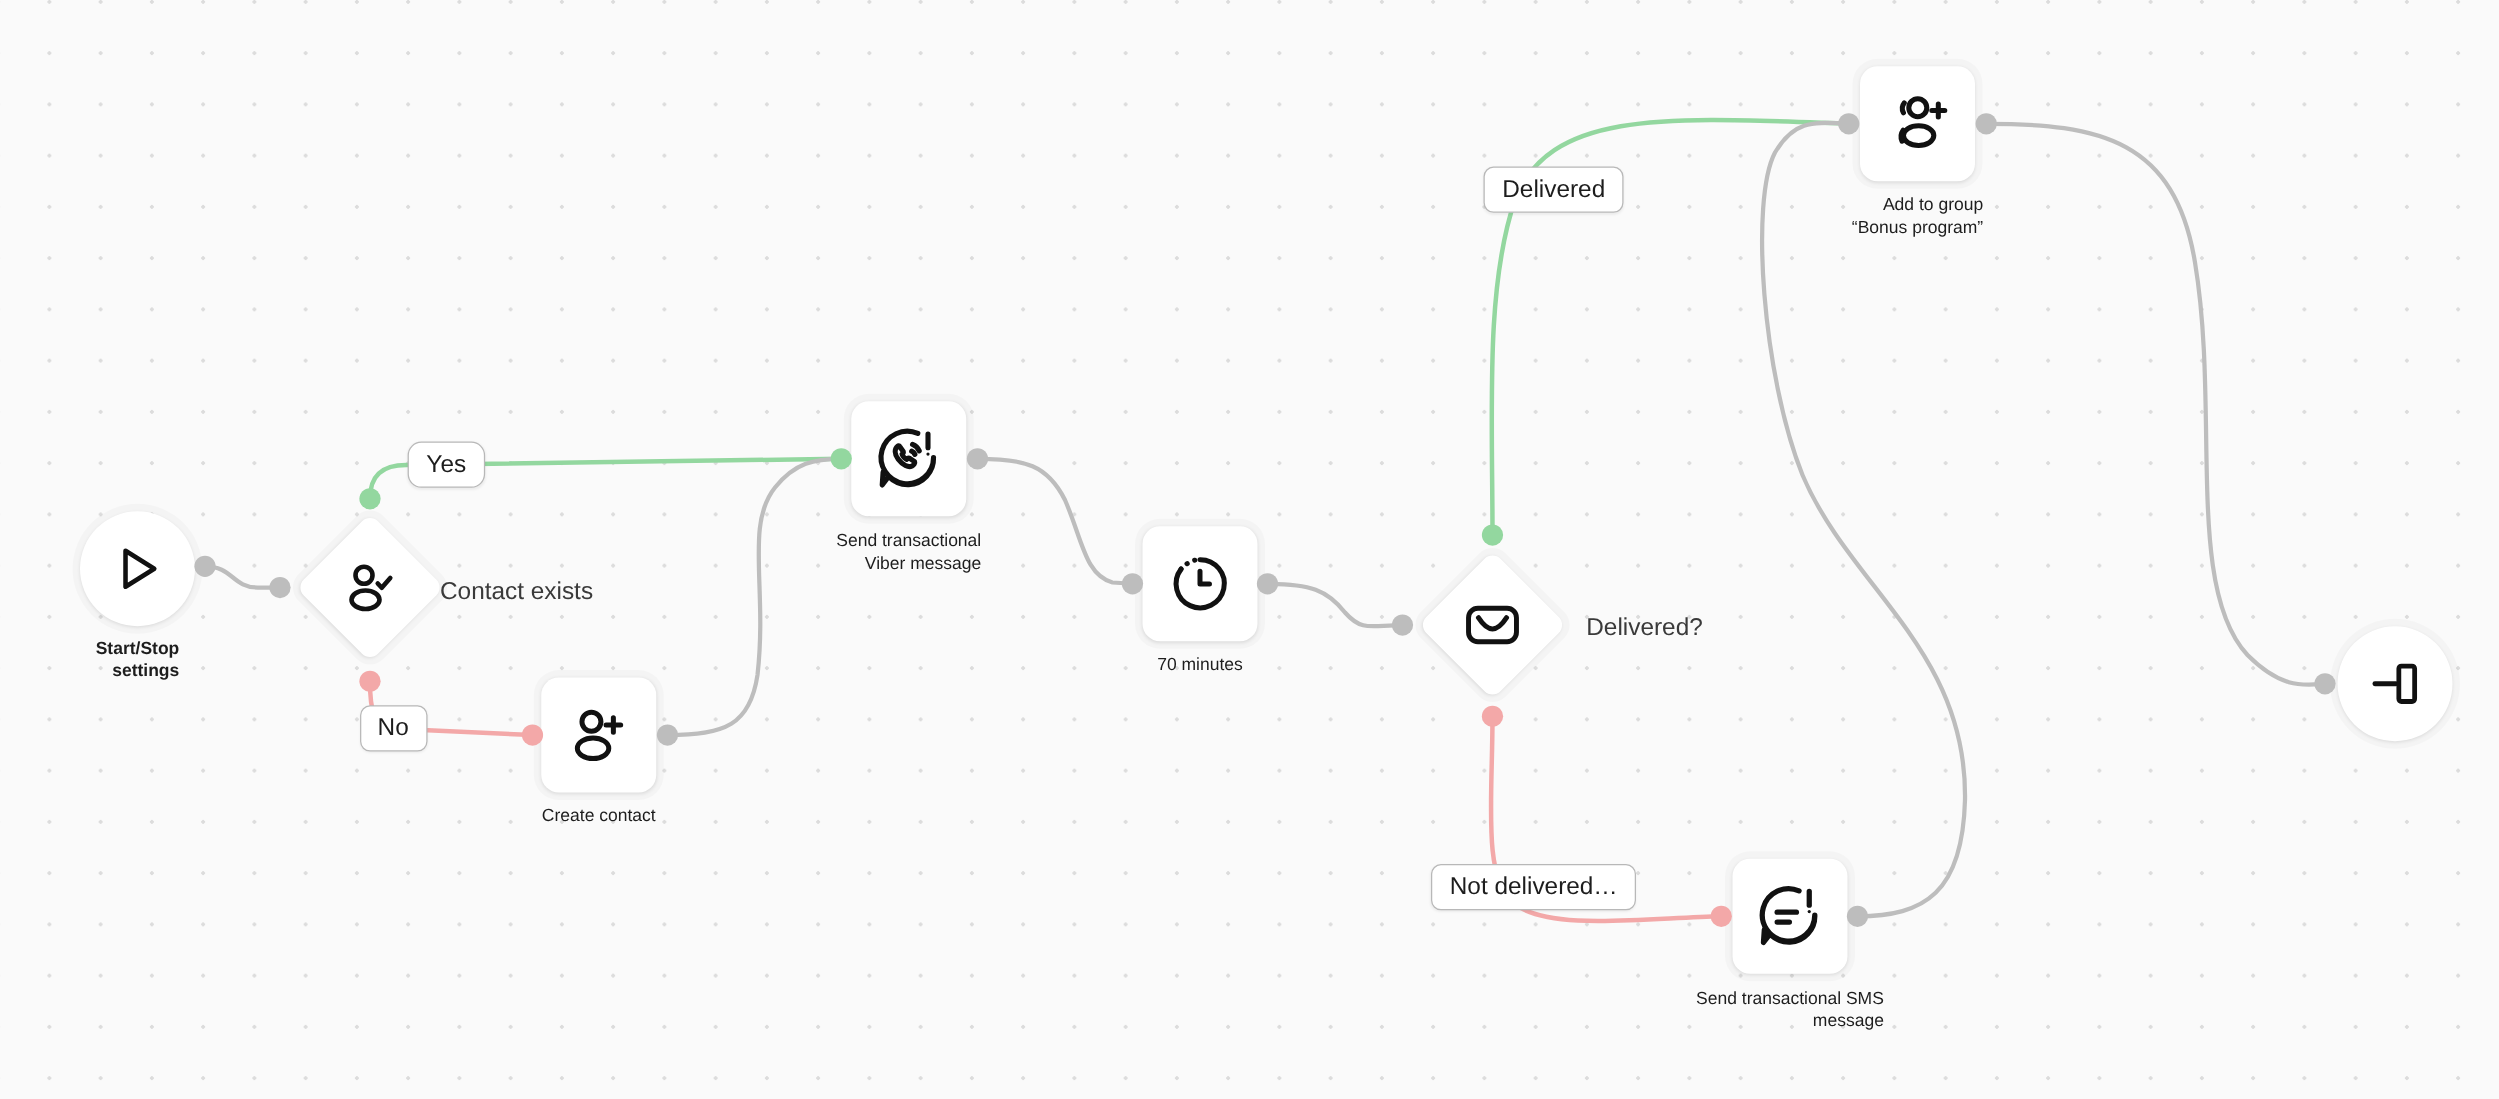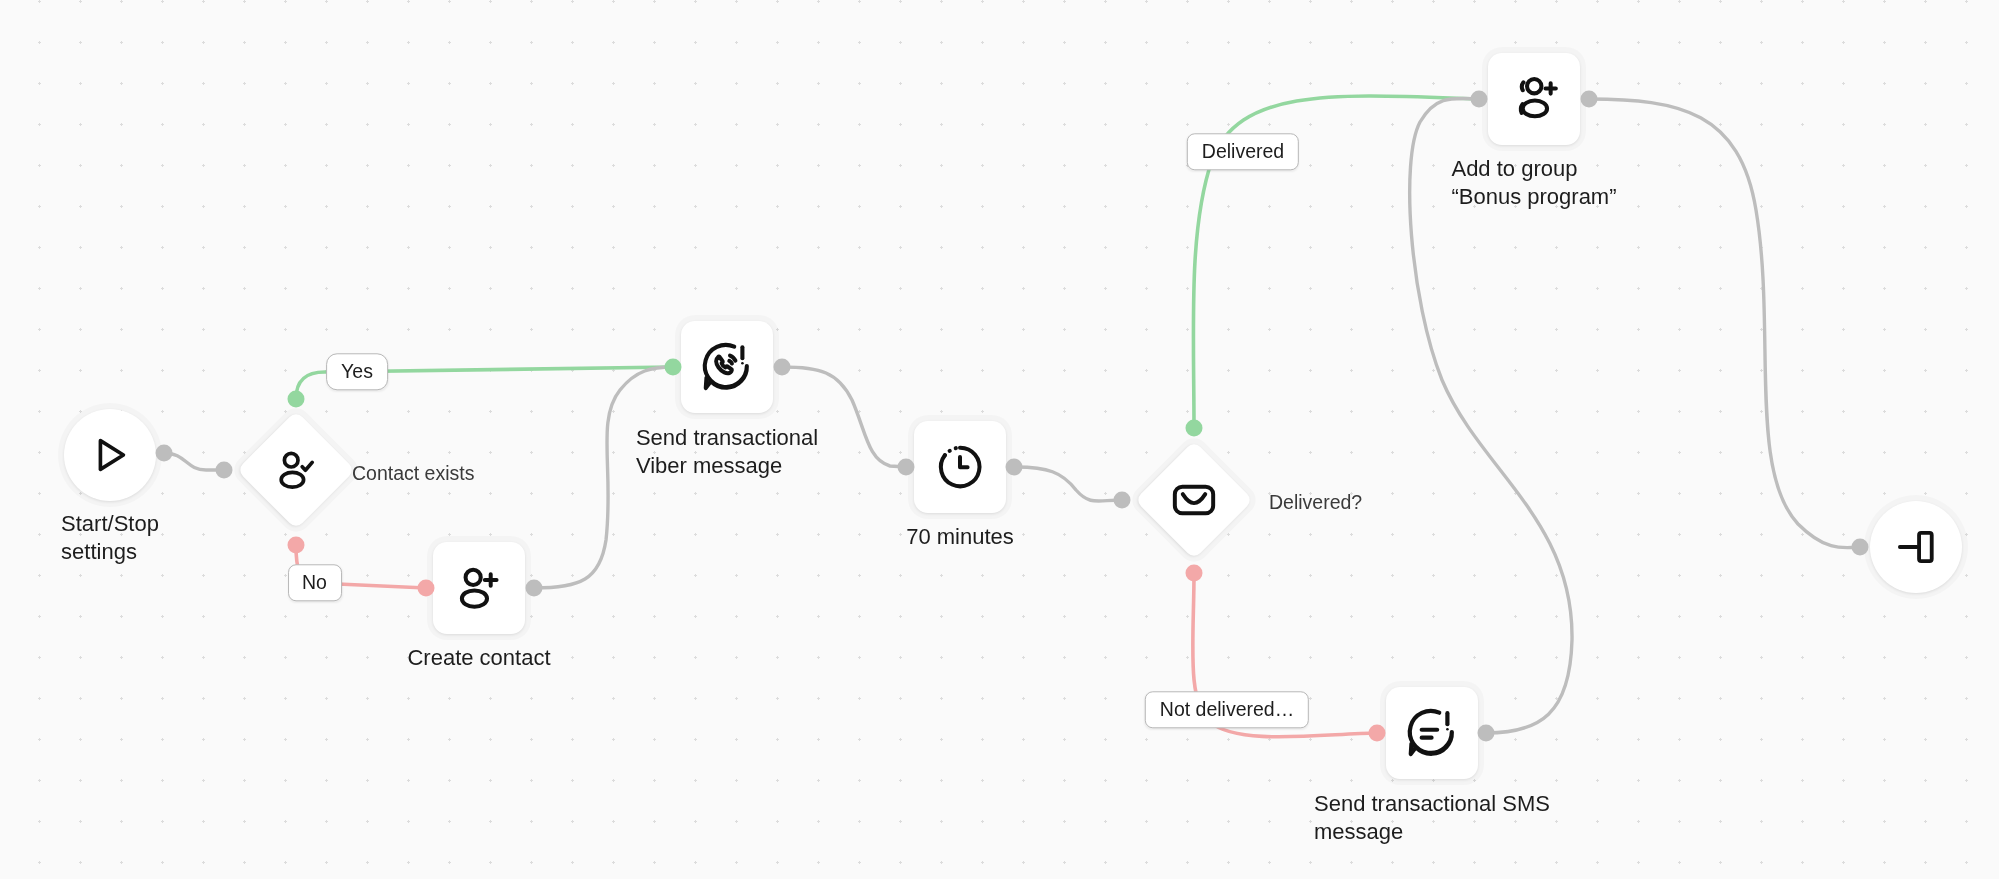--- a/index.html
+++ b/index.html
@@ -77,22 +77,22 @@
     transform: rotate(-45deg);
     display: flex;
     align-items: center;
     justify-content: center;
   }
 
   
   .caption {
     position: absolute;
     transform: translateX(-50%);
-    text-align: left;
-    font-size: 22px;
+    text-align: right;
+    font-size: 14px;
     line-height: 1.26;
     color: #1d1d1d;
     white-space: pre-line;
     pointer-events: none;
   }
   .side-caption {
     position: absolute;
     font-size: 19.5px;
     line-height: 1.26;
     color: #3a3a3a;
@@ -157,21 +157,21 @@
     <path d="M 1589 99 C 1680 99 1740 112 1756 210 C 1776 330 1748 470 1798 524 C 1826 552 1844 548 1860 547" stroke="#bdbdbd" stroke-width="3.4" fill="none" stroke-linecap="round"></path>
   </svg>
 
   <div class="node" style="left:110px; top:455px;">
     <div class="circ-box">
       <svg class="ico" width="46" height="46" viewBox="0 0 24 24" fill="none" stroke="#111111" stroke-width="1.9" stroke-linejoin="round" stroke-linecap="round">
         <path d="M7 4.5 L19 12 L7 19.5 Z"></path>
       </svg>
     </div>
   </div>
-  <div class="caption" style="left:110px; top:510px;">Start/Stop
+  <div class="caption" style="left:110px; top:510px;font-weight:bold;">Start/Stop
 settings</div>
 
   <div class="node" style="left:296px; top:470px;">
     <div class="dia-wrap">
       <div class="dia-box">
         <div class="dia-ico">
           <svg class="ico" width="48" height="48" viewBox="0 0 24 24" fill="none" stroke="#111111" stroke-width="1.85" stroke-linecap="round" stroke-linejoin="round">
             <circle cx="9.6" cy="7.1" r="3.4"></circle>
             <ellipse cx="10.2" cy="16.9" rx="5.6" ry="3.7"></ellipse>
             <path d="M15.1 10.4 L16.7 12.1 L20.1 8.2"></path>

